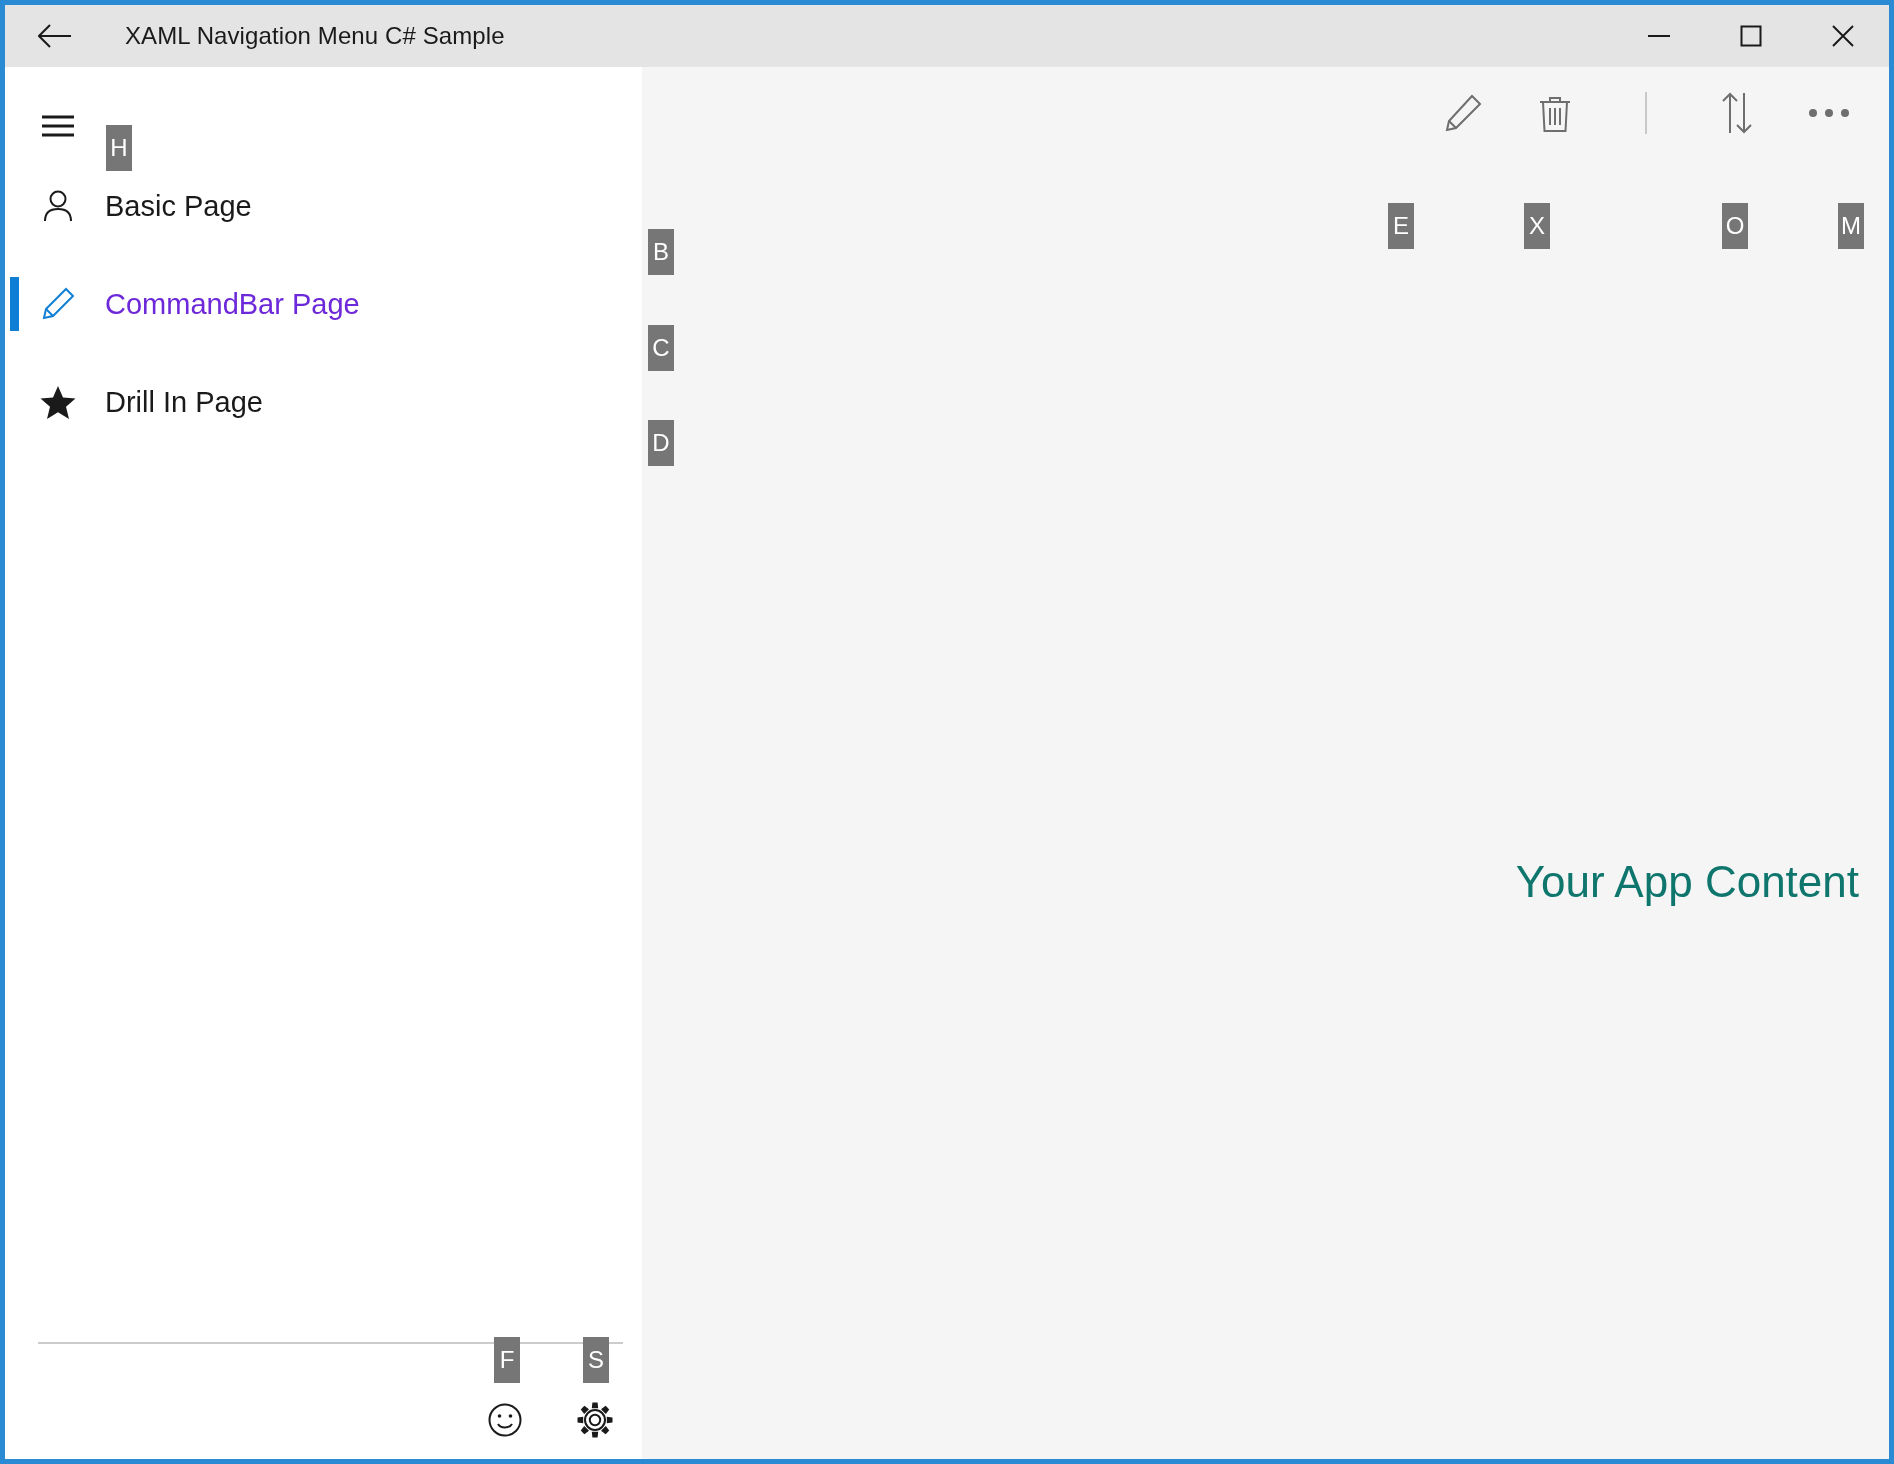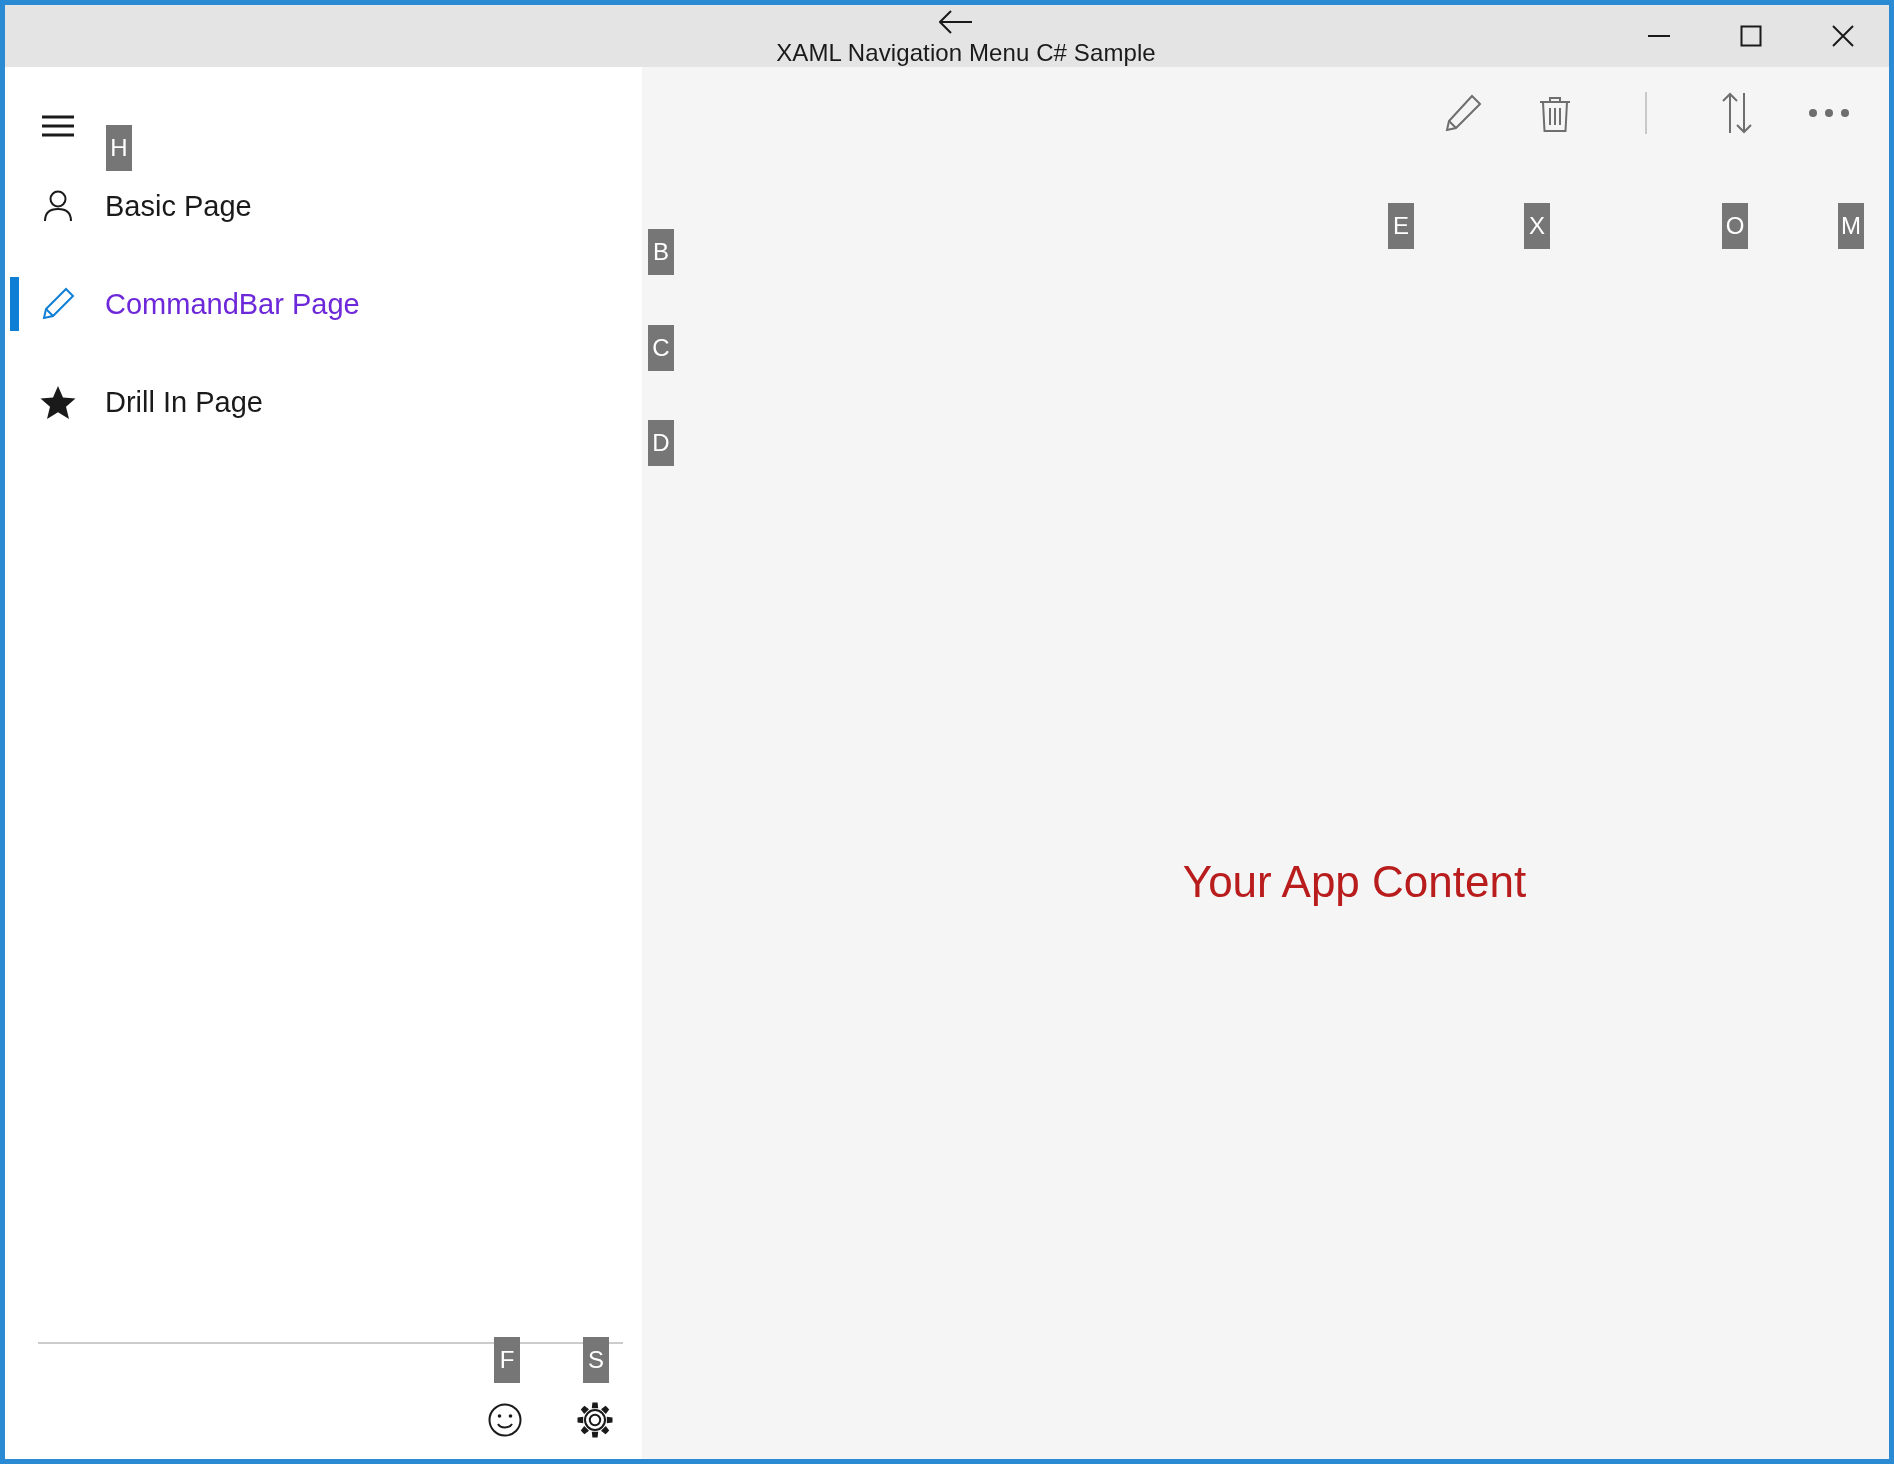--- a/index.html
+++ b/index.html
@@ -25,21 +25,20 @@
 
   
   #titlebar {
     position: absolute;
     left: 0; top: 0;
     width: 1884px;
     height: 62px;
     background: #e4e4e4;
     display: flex;
     align-items: center;
-    flex-direction: column;
   }
   #back-button {
     width: 64px; height: 62px;
     display: flex; align-items: center; justify-content: center;
     margin-left: 18px;
   }
   #back-button svg { display: block; }
   #window-title {
     font-size: 24px;
     color: #1a1a1a;
@@ -171,24 +170,24 @@
     height: 42px;
     background: #c8c8c8;
     margin: 0 44px;
   }
 
   #app-content-label {
     position: absolute;
     left: 30px;
     top: 790px;
     width: 1187px;
-    text-align: center;
+    text-align: right;
     padding-left: 178px;
     font-size: 44px;
-    color: #b91c1c;
+    color: #0f766e;
     font-weight: 300;
     white-space: nowrap;
   }
 
   
   .akey {
     position: absolute;
     background: #767676;
     color: #ffffff;
     font-size: 24px;

